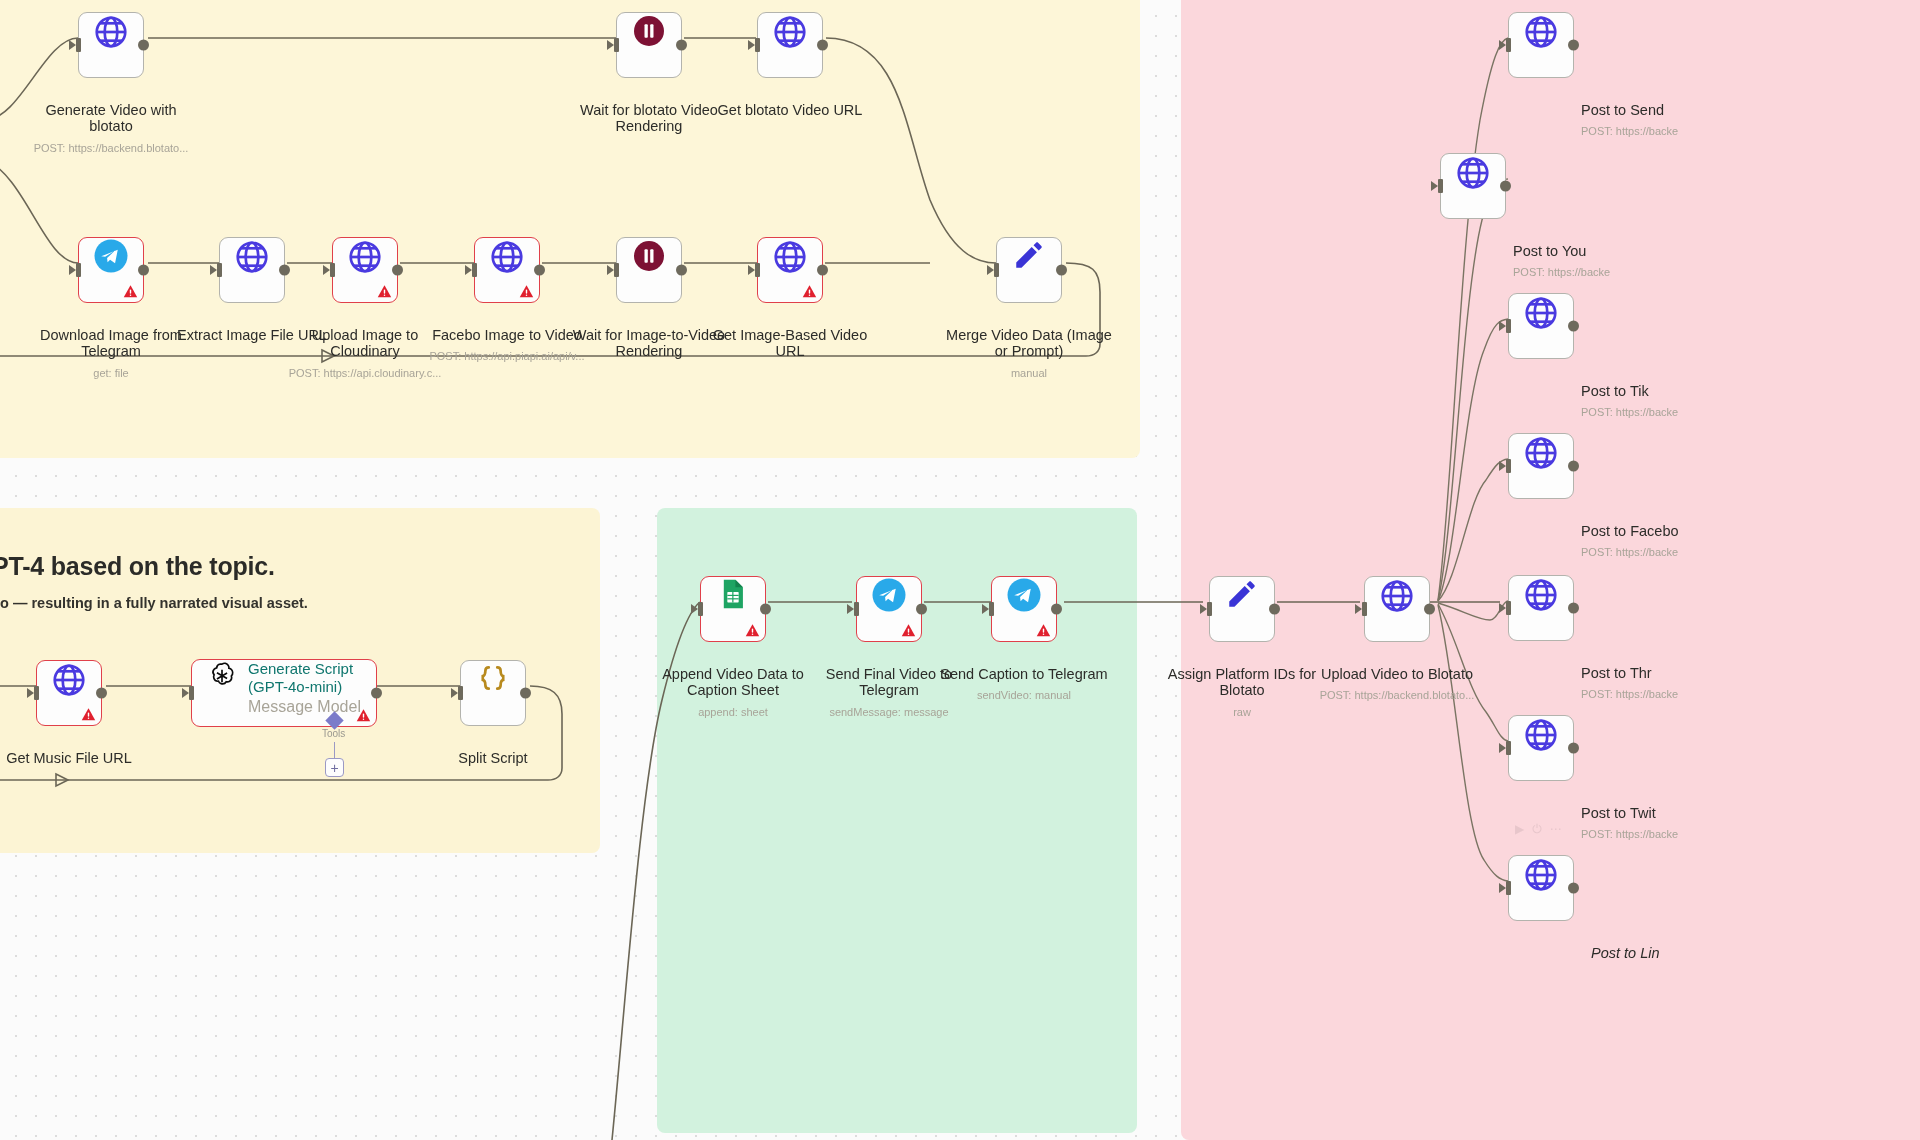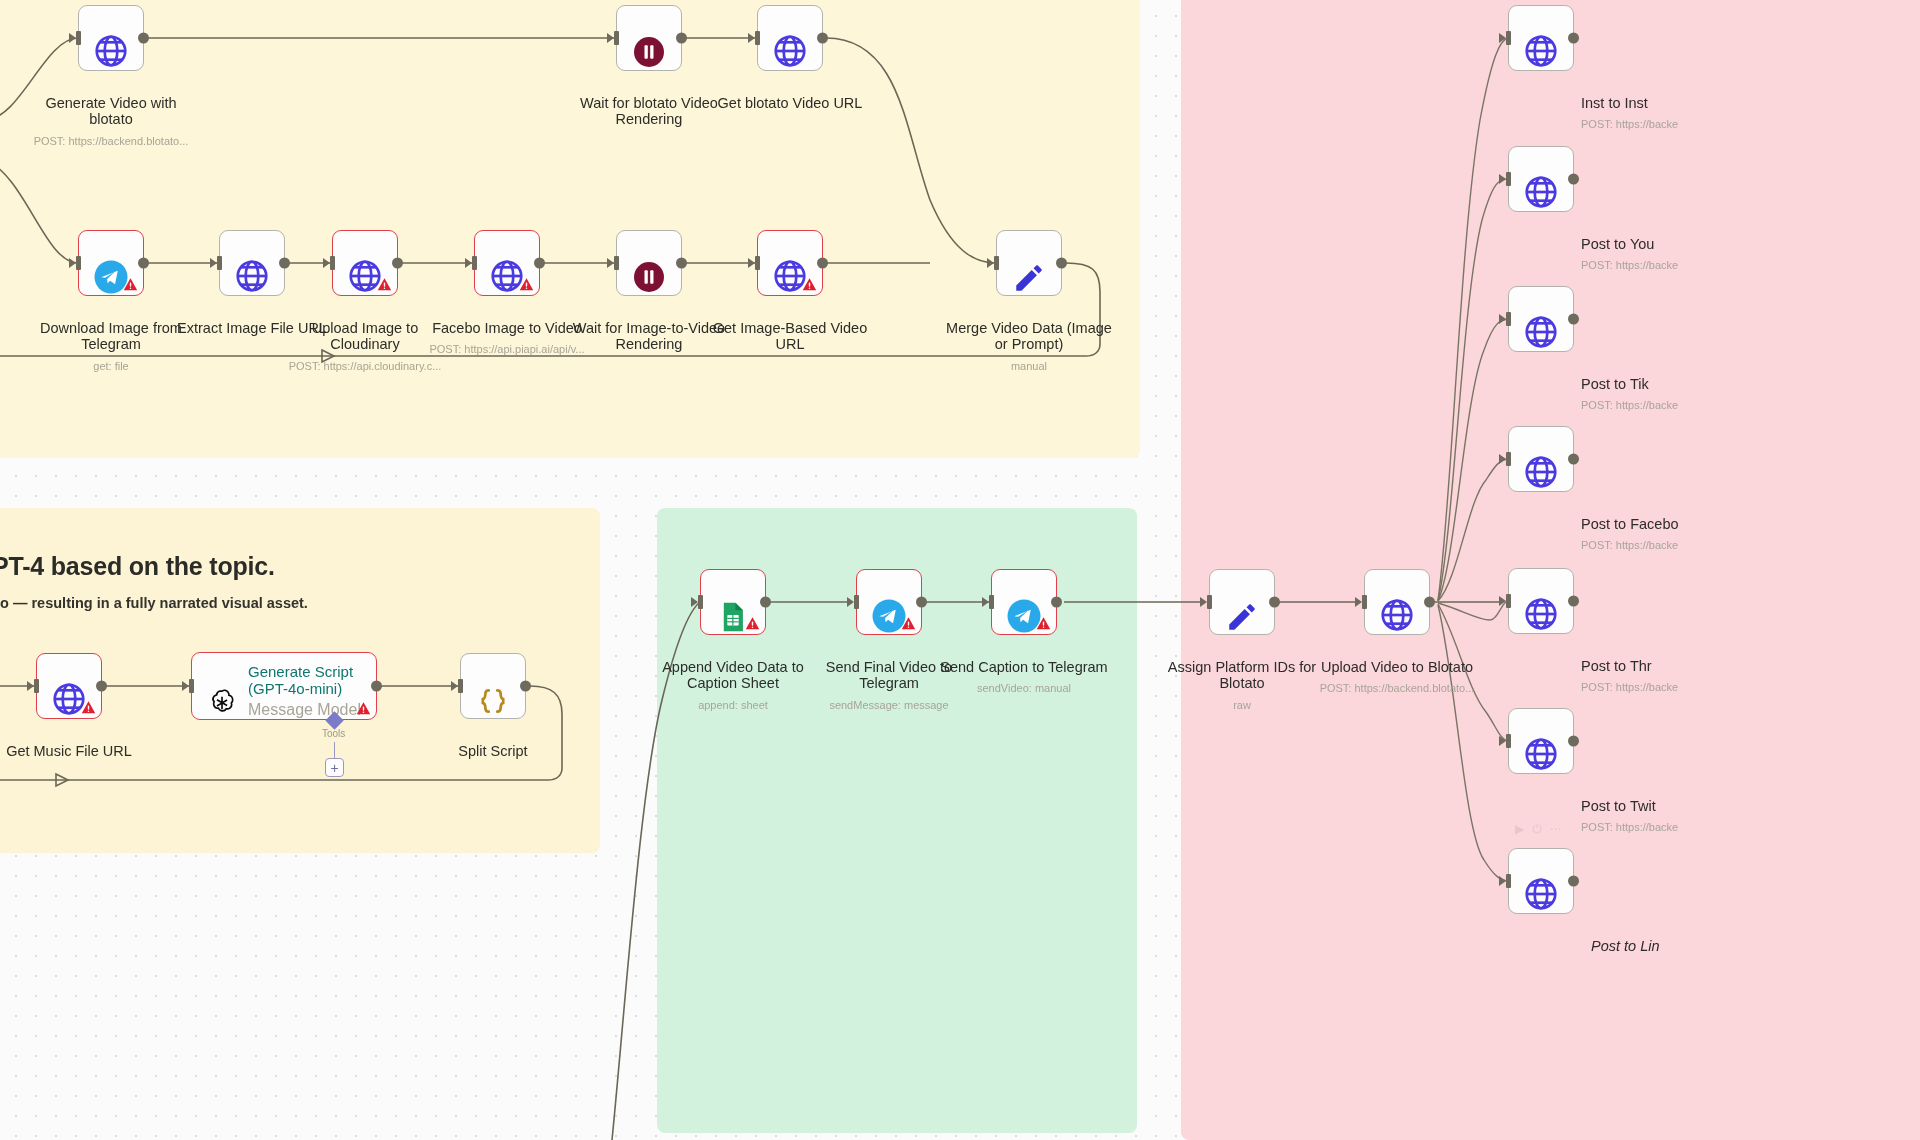--- a/index.html
+++ b/index.html
@@ -50,22 +50,23 @@
   .edge { fill: none; stroke: #6b6656; stroke-width: 1.6px; }
   .edge-thin { fill: none; stroke: #7a7463; stroke-width: 1.4px; }
 
   
   .node {
     position: absolute;
     background: #fdfdfd;
     border: 1.6px solid #b3b3ad;
     border-radius: 9px;
     display: flex;
-    align-items: flex-end;
+    align-items: flex-start;
     justify-content: center;
+    margin-top: 7px;
   }
   .node.err { border-color: #e0404a; }
   .node.square { width: 66px; height: 66px; }
   .node.wide  { width: 186px; height: 68px; }
 
   .node-icon { display: flex; align-items: center; justify-content: center; }
 
   .warn {
     position: absolute;
     right: 4px; bottom: 2px;
@@ -663,26 +664,26 @@
       <svg width="38" height="38" viewBox="0 0 24 24" fill="none" stroke="#4a3ae0" stroke-width="1.7">
         <circle cx="12" cy="12" r="9"></circle>
           <ellipse cx="12" cy="12" rx="4" ry="9"></ellipse>
         <line x1="3" y1="12" x2="21" y2="12"></line>
           <line x1="4.6" y1="6.5" x2="19.4" y2="6.5"></line>
           <line x1="4.6" y1="17.5" x2="19.4" y2="17.5"></line>
       </svg>
     </span>
     <span class="port-out"></span>
     <div class="node-label" style="left:72px; transform:none; text-align:left; width:260px;">
-      <span>Inst to Inst</span>
+      <span>Post to Send</span>
       <span class="node-sub">POST: https://backe</span>
     </div>
   </div>
 
-  <div class="node square" style="left:1508px; top:146px;">
+  <div class="node square" style="left:1440px; top:146px;">
     <span class="port-in">
         <span class="tri"></span>
         <span class="bar"></span>
       </span>
     <span class="node-icon">
       <svg width="38" height="38" viewBox="0 0 24 24" fill="none" stroke="#4a3ae0" stroke-width="1.7">
         <circle cx="12" cy="12" r="9"></circle>
           <ellipse cx="12" cy="12" rx="4" ry="9"></ellipse>
         <line x1="3" y1="12" x2="21" y2="12"></line>
           <line x1="4.6" y1="6.5" x2="19.4" y2="6.5"></line>

